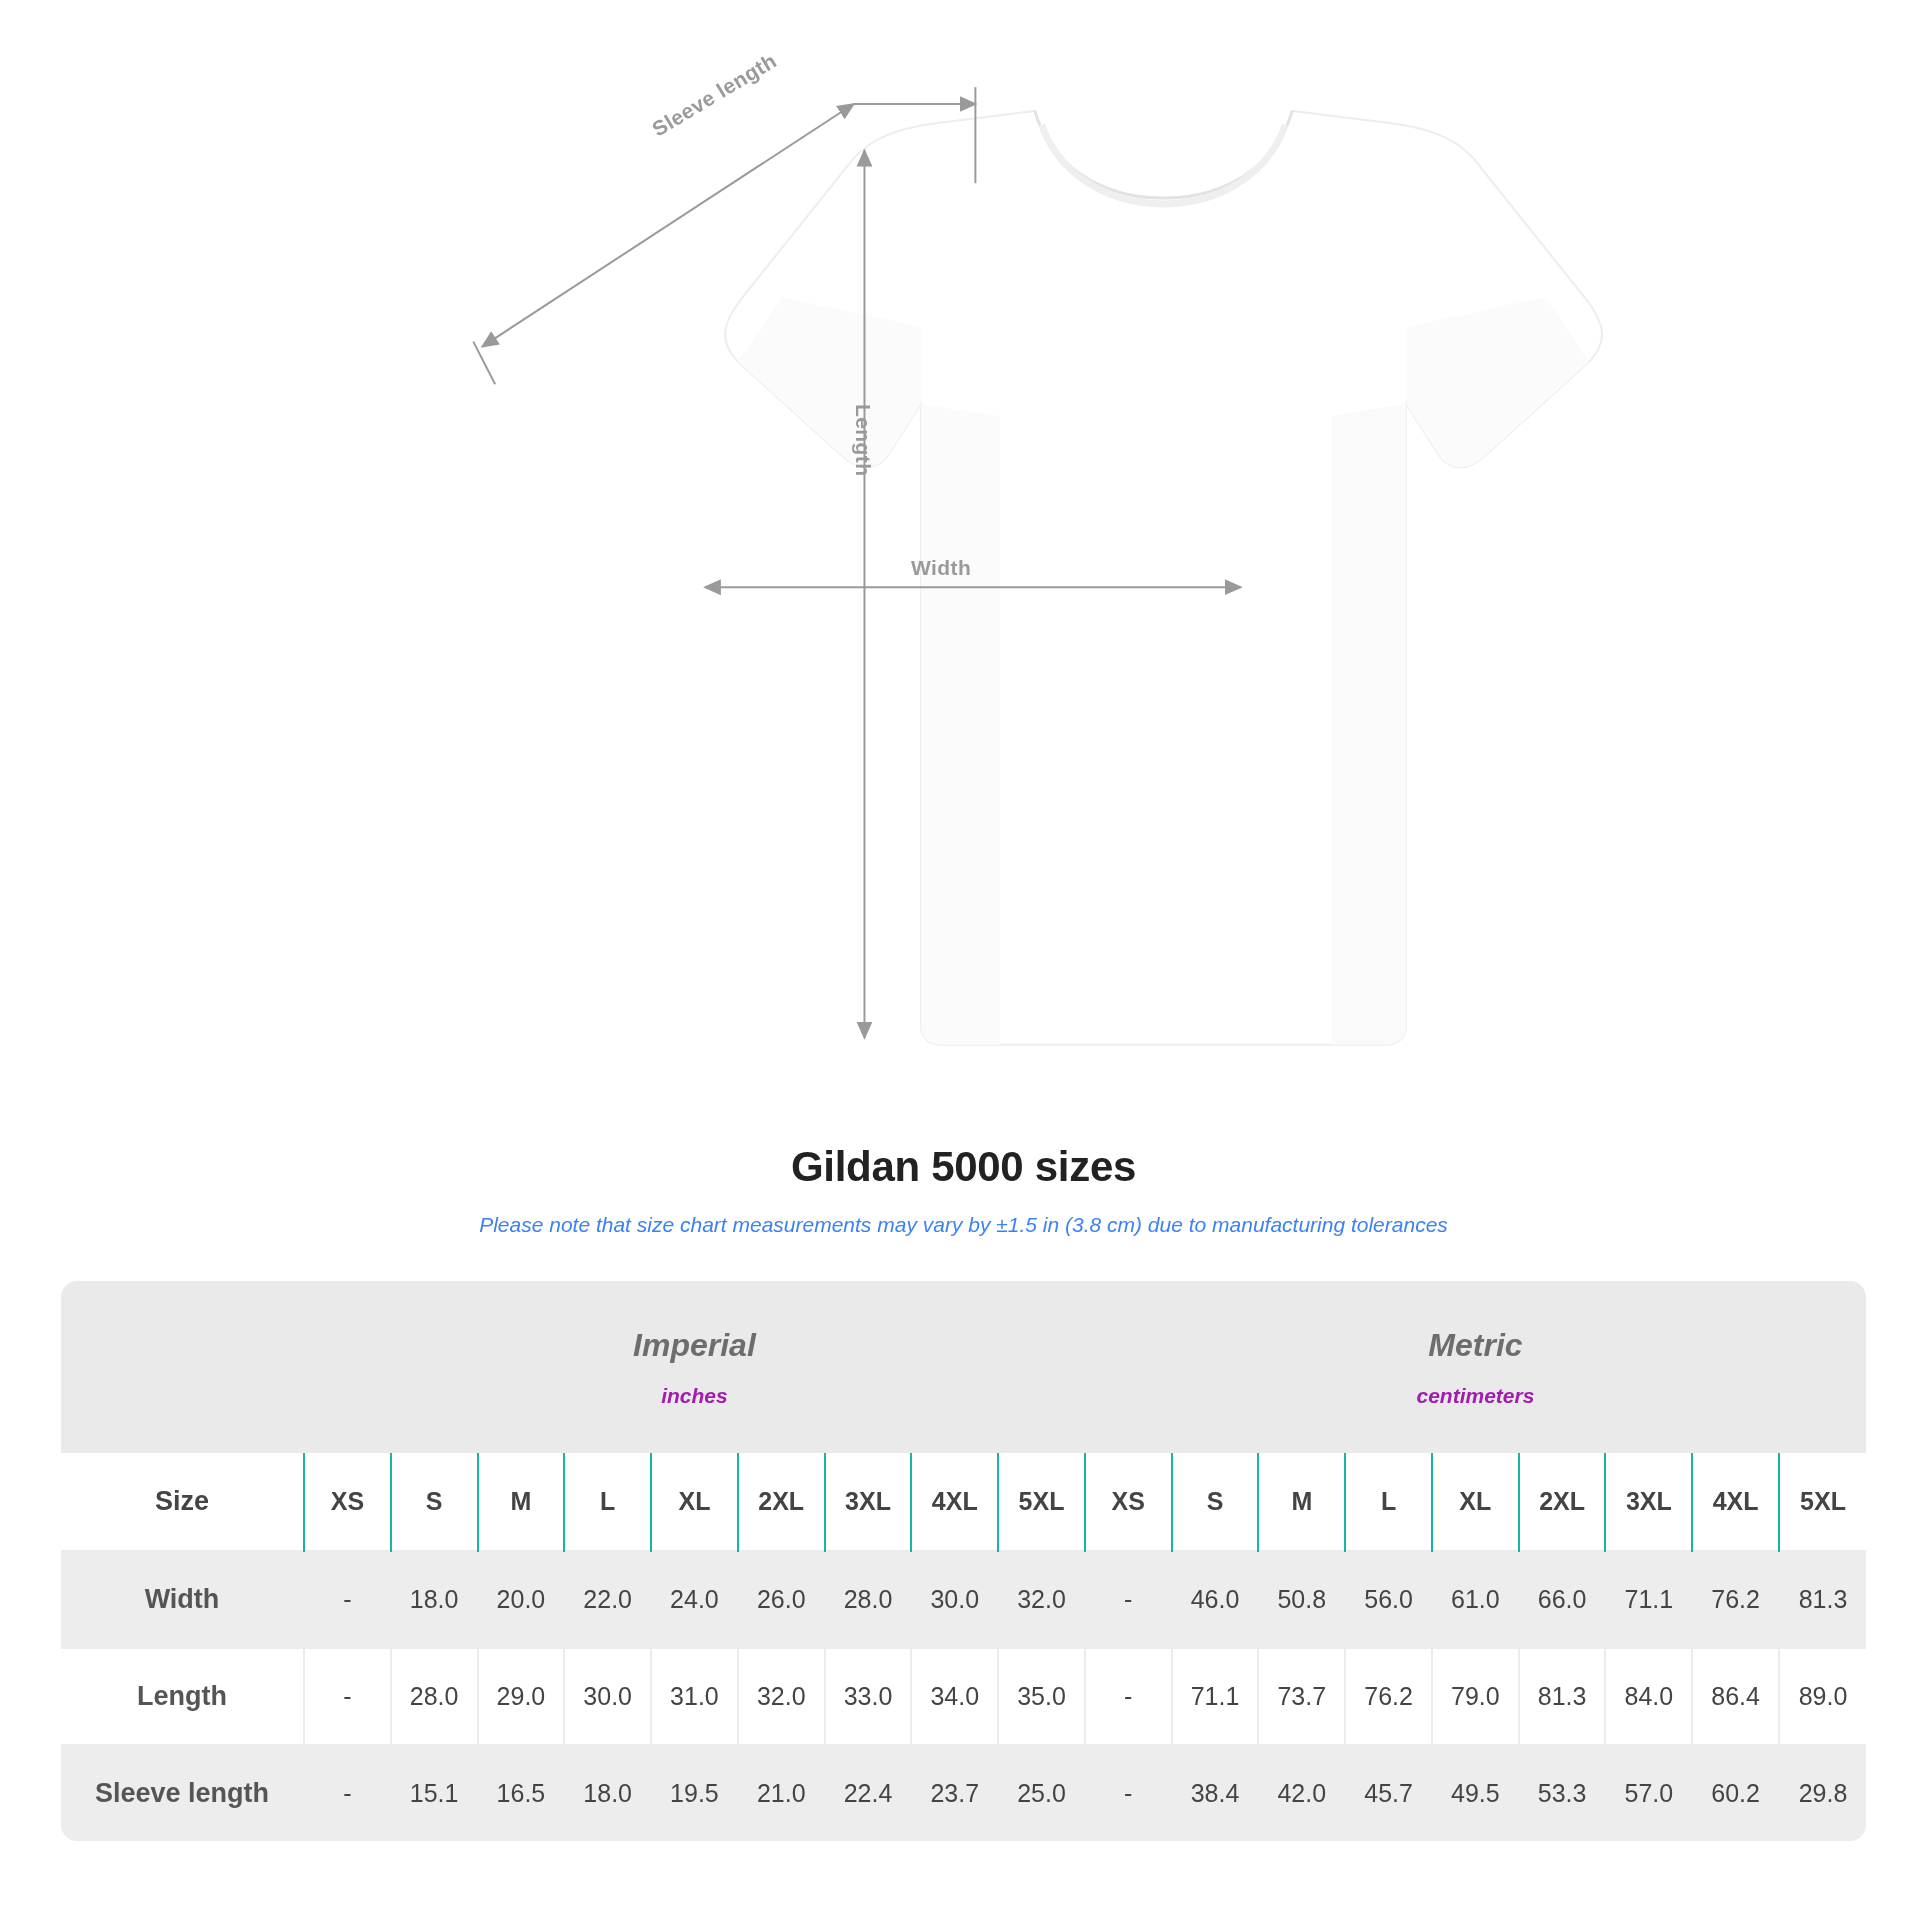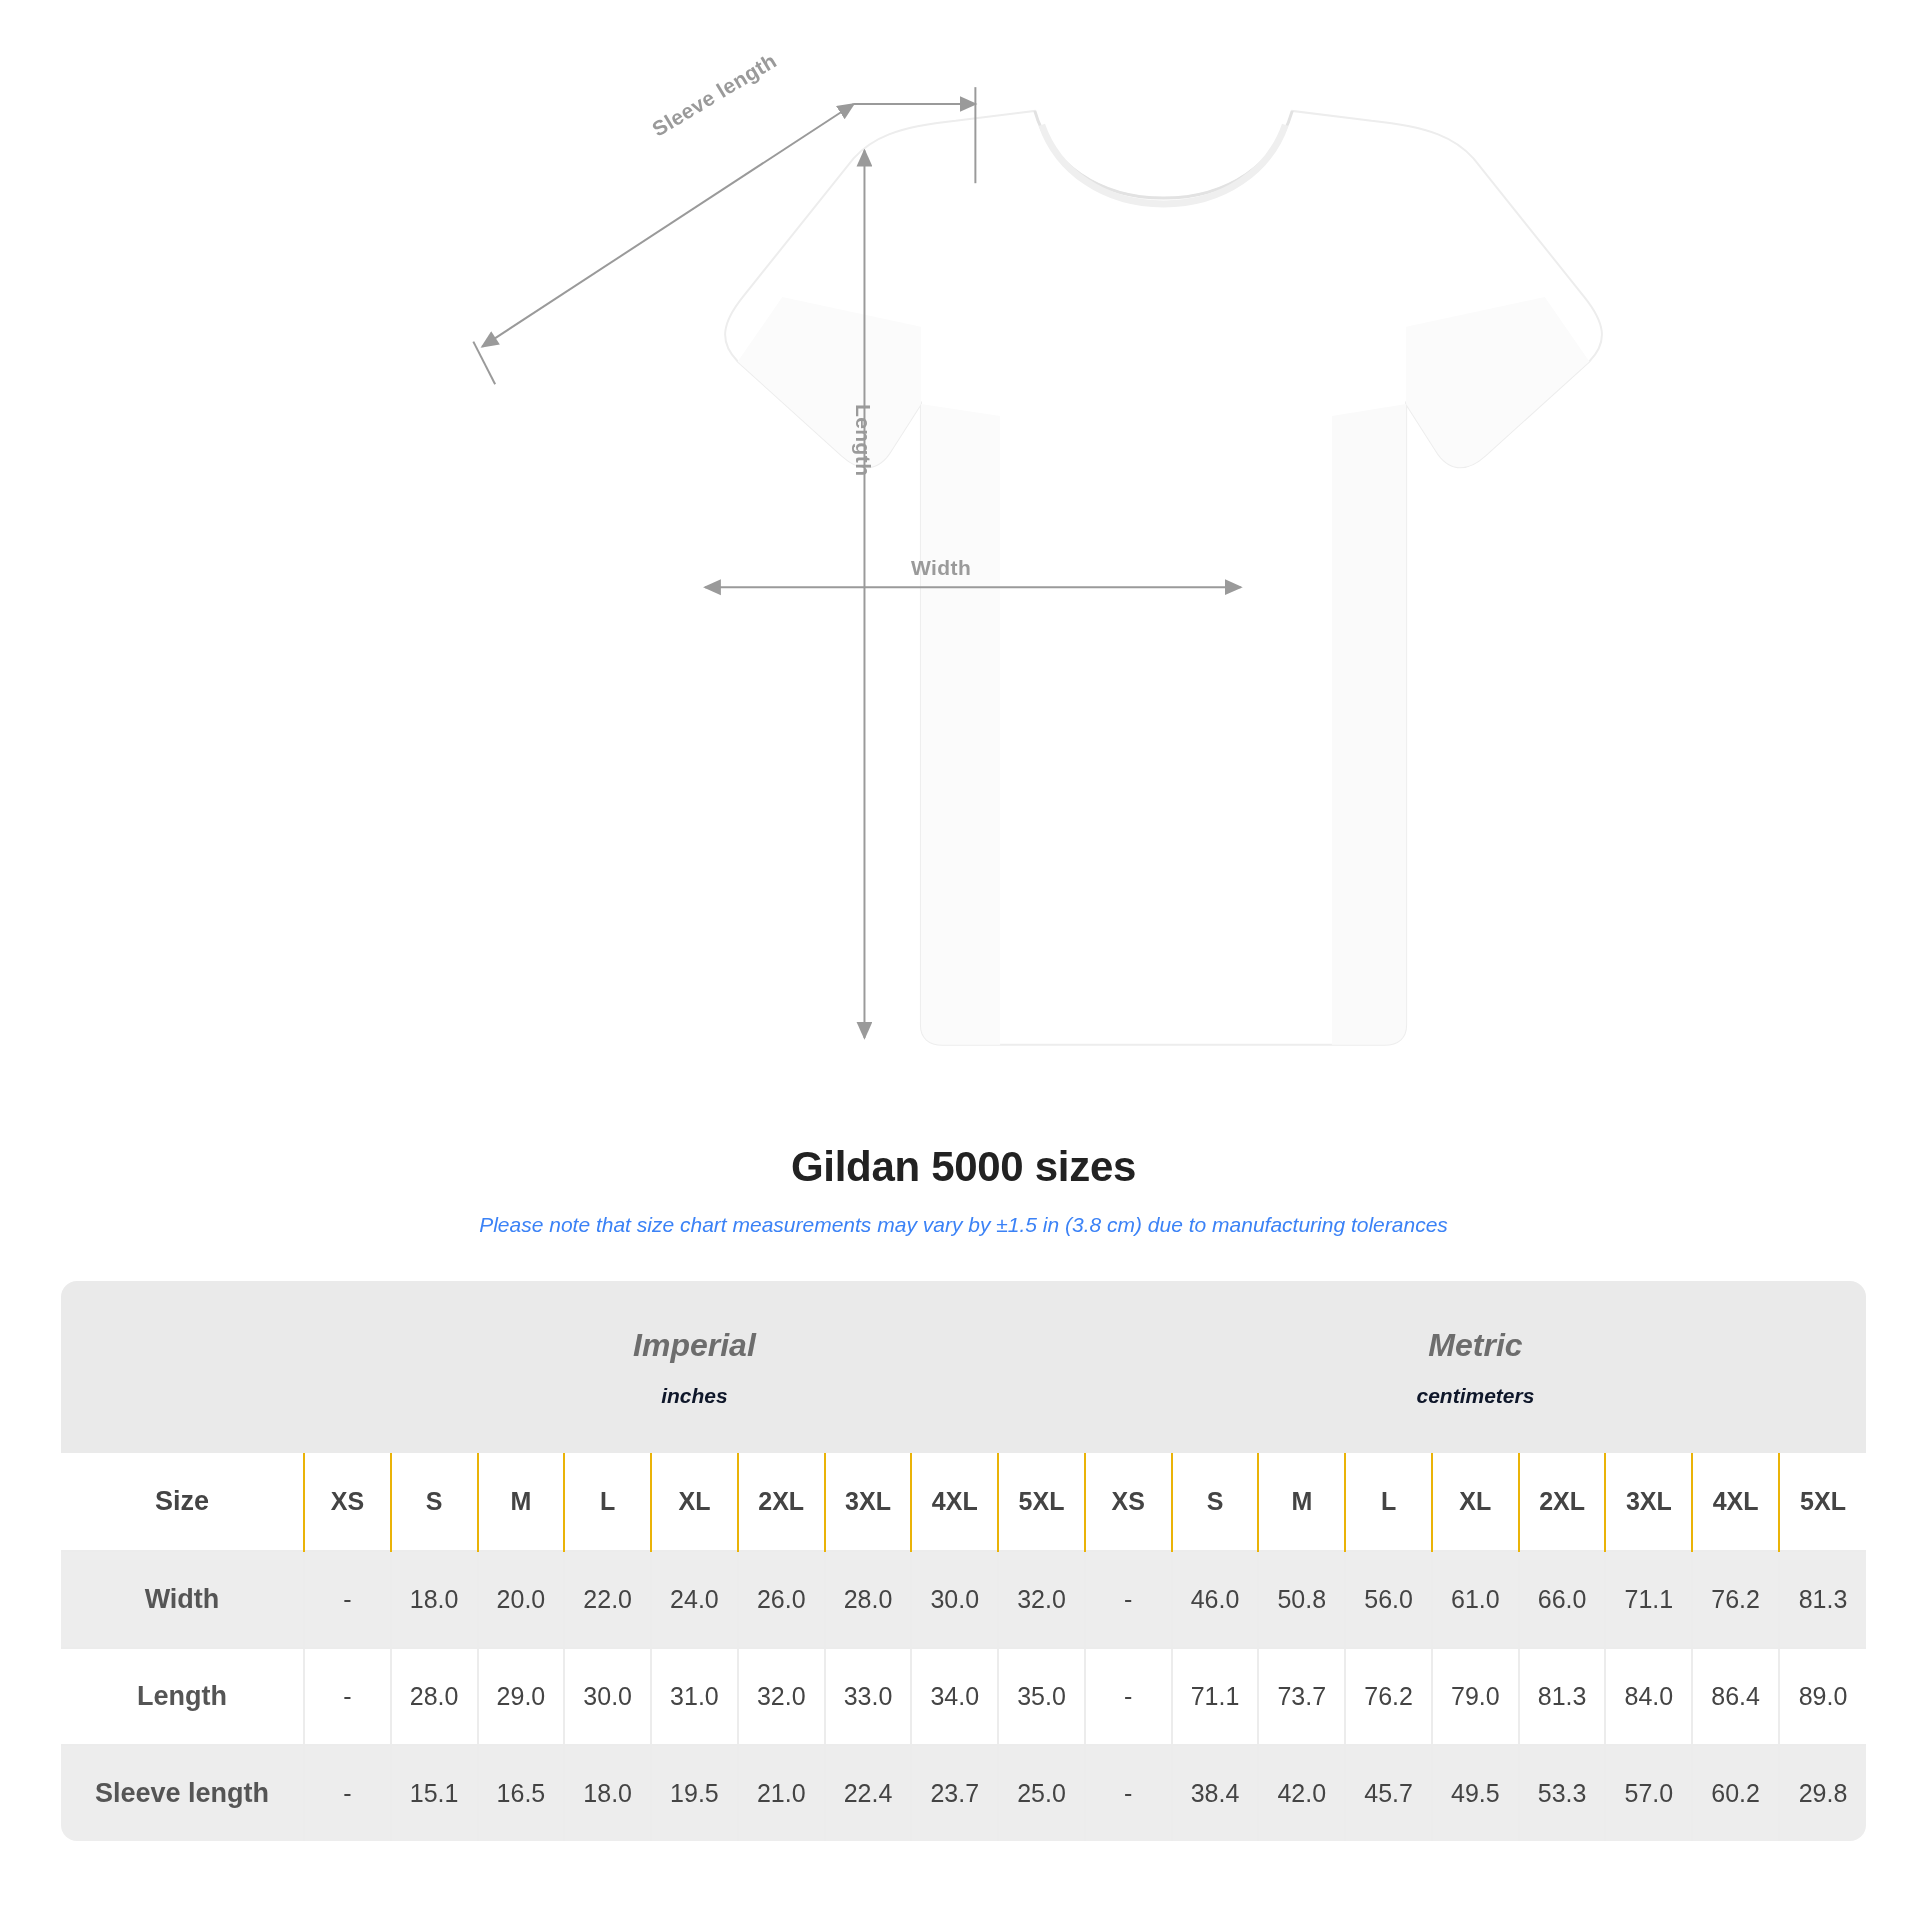--- a/index.html
+++ b/index.html
@@ -102,34 +102,34 @@
   }
   .unit-name {
     font-size: 32px;
     font-weight: bold;
     font-style: italic;
     color: #6d6d6d;
   }
   .unit-sub {
     font-size: 21px;
     font-style: italic;
-    color: #0f172a;
+    color: #a21caf;
     margin-top: 20px;
   }
   .unit-row th.corner {
     background: #eaeaea;
   }
   
   .size-row th {
     background: #ffffff;
     height: 95px;
     font-size: 26px;
     font-weight: bold;
     color: #555555;
-    border-left: 2px solid #eab308;
+    border-left: 2px solid #14b8a6;
   }
   .size-row th:first-child {
     border-left: none;
     font-size: 27px;
   }
   
   .data-row td {
     height: 93px;
     border-left: 2px solid #ececec;
     border-top: 2px solid #ececec;

